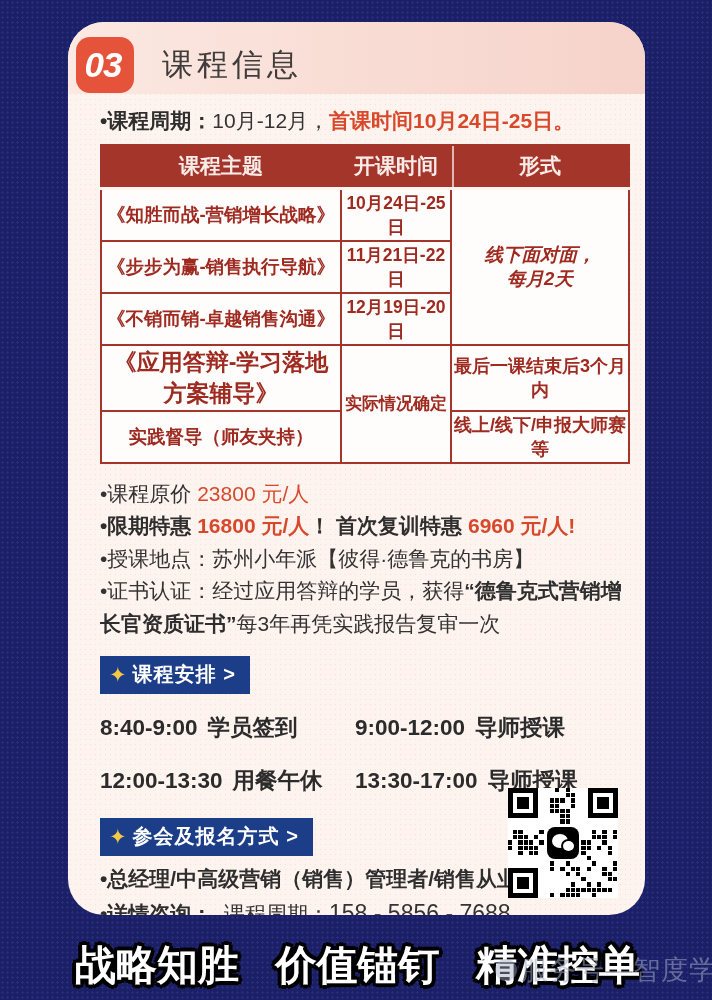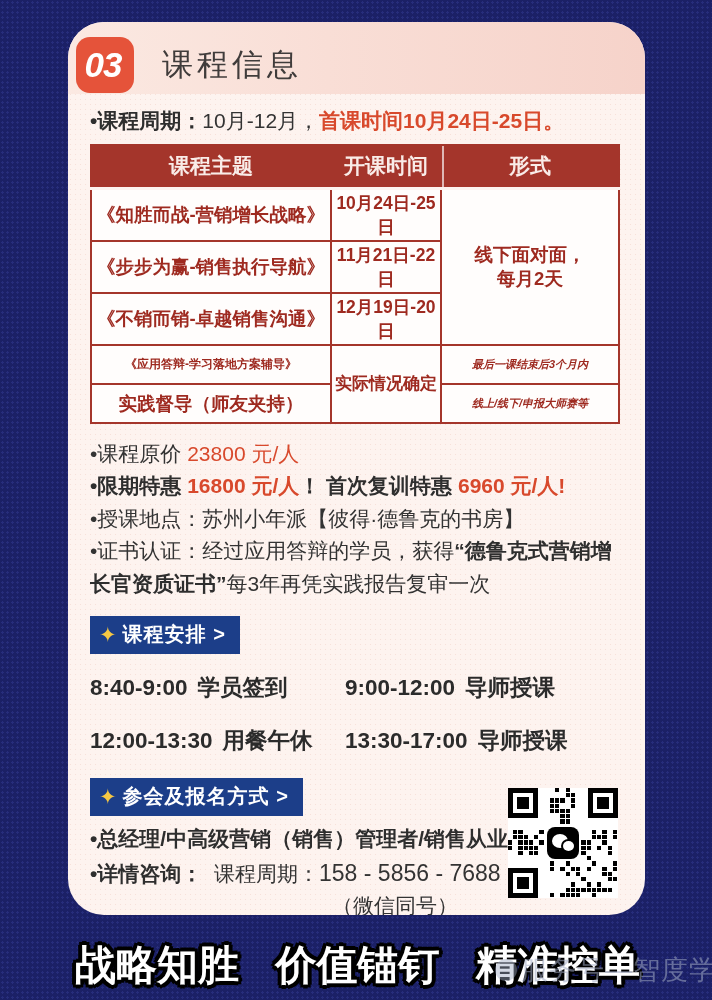--- a/index.html
+++ b/index.html
@@ -27,21 +27,21 @@
   .num-badge {
     width:58px; height:56px; background:#e5533a; border-radius:14px;
     color:#fff; font-size:35px; font-weight:bold; font-style:italic;
     display:flex; align-items:center; justify-content:center;
     letter-spacing:-1px; padding-right:4px;
   }
   .card-title {
     margin-left:28px; font-size:31px; font-weight:normal; color:#403c3b;
     letter-spacing:4px;
   }
-  .content { padding:10px 22px 0 22px; }
+  .content { padding:10px 22px 0 32px; }
   .line { font-size:21px; color:#333; line-height:33px; font-weight:500; }
   .b { font-weight:bold; color:#2e2e2e; }
   .red { color:#d8492c; }
   .red-b { color:#d8492c; font-weight:bold; }
   .nowrap { white-space:nowrap; }
 
   
   table.course {
     border-collapse:collapse; width:528px; margin:7px auto 0 0;
     table-layout:fixed;
@@ -52,24 +52,24 @@
   table.course th {
     background:#a4352b; color:#f9ece8; font-size:21px; font-weight:bold;
     height:43px; border:2px solid #a4352b; border-bottom:3px solid #fdf3ef;
   }
   table.course th.divided { box-shadow:inset 2px 0 0 rgba(255,255,255,.65); }
   table.course td {
     border:2px solid #a4352b; background:#fffdfc; color:#9e2a20;
     text-align:center; font-weight:bold; height:39px; padding:1px 2px;
   }
   td.topic { font-size:18.5px;margin-left:47px; }
-  td.topic-sm { font-size:12px; }
+  td.topic-sm { font-size:23px; }
   td.time { font-size:17.5px; }
-  td.fmt { font-size:18.5px; line-height:24px; }
-  td.fmt-sm { font-size:11px;font-style:italic; }
+  td.fmt { font-size:18.5px; line-height:24px;font-style:italic; }
+  td.fmt-sm { font-size:18px; }
   td.plain { font-size:18.5px; }
 
   
   .pricing { margin-top:14px; }
   .pricing .line { line-height:32.5px; }
 
   
   .blue-badge {
     display:inline-flex; align-items:center; background:#1c3e89; color:#fff;
     font-size:20px; font-weight:bold; padding:5px 14px 6px 9px;

